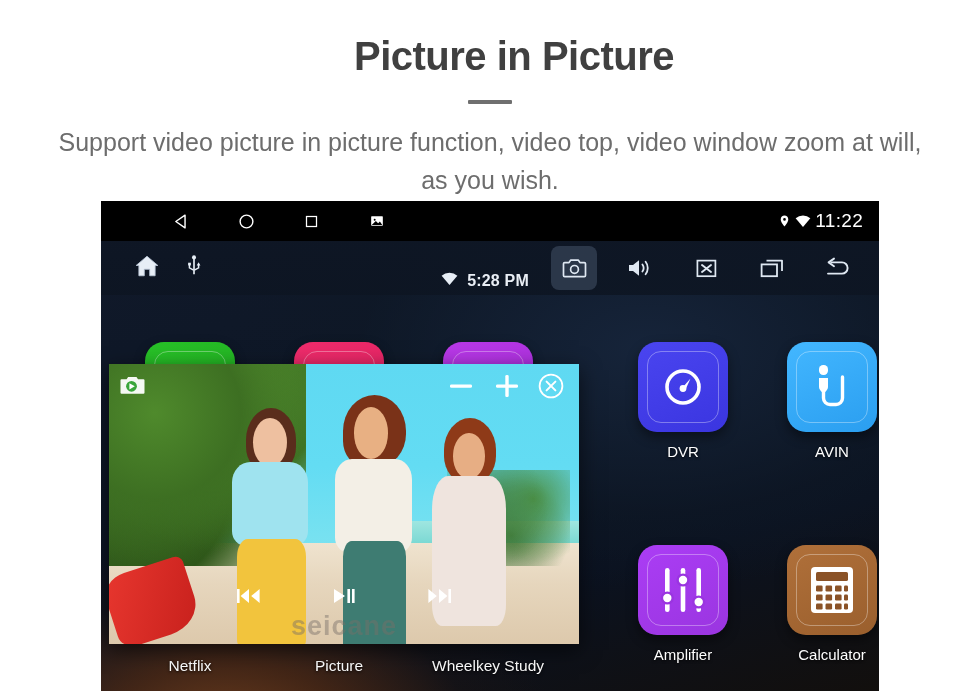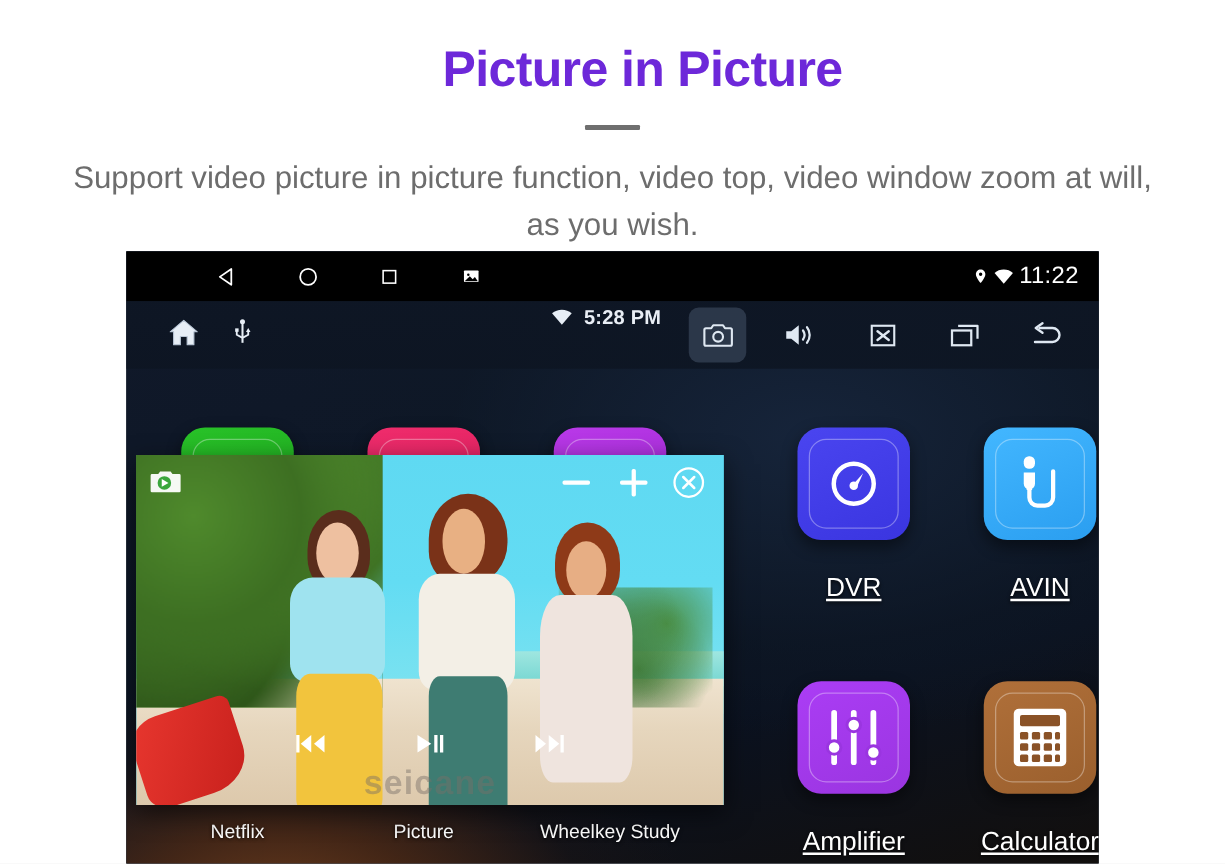--- a/index.html
+++ b/index.html
@@ -7,21 +7,21 @@
     width:980px; height:691px;
     background:#ffffff;
     font-family:"Liberation Sans", sans-serif;
     overflow:hidden;
   }
   .page { position:relative; width:980px; height:691px; background:#fff; }
 
   
   .hero { padding-top:34px; text-align:center; }
   .hero-title {
-    font-size:40px; font-weight:bold; color:#6d28d9;
+    font-size:40px; font-weight:bold; color:#404040;
     letter-spacing:-0.5px; line-height:1.1;padding-left:48px;
   }
   .hero-rule {
     width:44px; height:4px; background:#6f6f6f;
     margin:22px auto 20px auto; border-radius:1px;
   }
   .hero-sub {
     font-size:25px; color:#6d6d6d; line-height:1.5;
     max-width:880px; margin:0 auto; font-weight:400;
   }
@@ -58,21 +58,21 @@
   }
   .sb-clock { font-size:19px; color:#fff; letter-spacing:0.3px; }
 
   
   .toolbar {
     position:absolute; left:0; top:40px; width:100%; height:54px;
     display:flex; align-items:center; z-index:6;
     background:linear-gradient(180deg, rgba(14,22,36,0.92), rgba(13,21,34,0.86));
   }
   .tb-left { display:flex; align-items:center; gap:26px; margin-left:32px; }
-  .tb-right { margin-left:auto; display:flex; align-items:flex-start; gap:20px; margin-right:18px; }
+  .tb-right { margin-left:auto; display:flex; align-items:flex-end; gap:20px; margin-right:18px; }
   .tb-btn {
     width:46px; height:44px; display:flex; align-items:center; justify-content:center;
     border-radius:8px;
   }
   .tb-btn.active { background:rgba(150,175,205,0.22); }
   .tb-time { color:#e9eef5; font-size:16px; font-weight:bold; margin-right:2px; letter-spacing:0.2px;}
   .tb-wifi { margin-right:-12px; }
 
   
   .appgrid { position:absolute; inset:0; z-index:2; }
@@ -84,24 +84,23 @@
     border-radius:19px; position:relative;
     box-shadow:0 5px 12px rgba(0,0,0,0.45);
     display:flex; align-items:center; justify-content:center;
   }
   .tile::after {
     content:""; position:absolute; left:9px; top:9px; right:9px; bottom:9px;
     border:1.6px solid rgba(255,255,255,0.34); border-radius:14px;
     pointer-events:none;
   }
   .applabel {
-    margin-top:27px; color:#fff; font-size:21px;
+    margin-top:11px; color:#fff; font-size:15px;
     text-shadow:0 1px 3px rgba(0,0,0,0.8);
     white-space:nowrap;
-    text-decoration:underline;
   }
 
   
   .pip {
     position:absolute; left:8px; top:163px;
     width:470px; height:280px;
     z-index:5;
     box-shadow:0 6px 20px rgba(0,0,0,0.6);
     overflow:hidden;
     background:#58d8ef;

